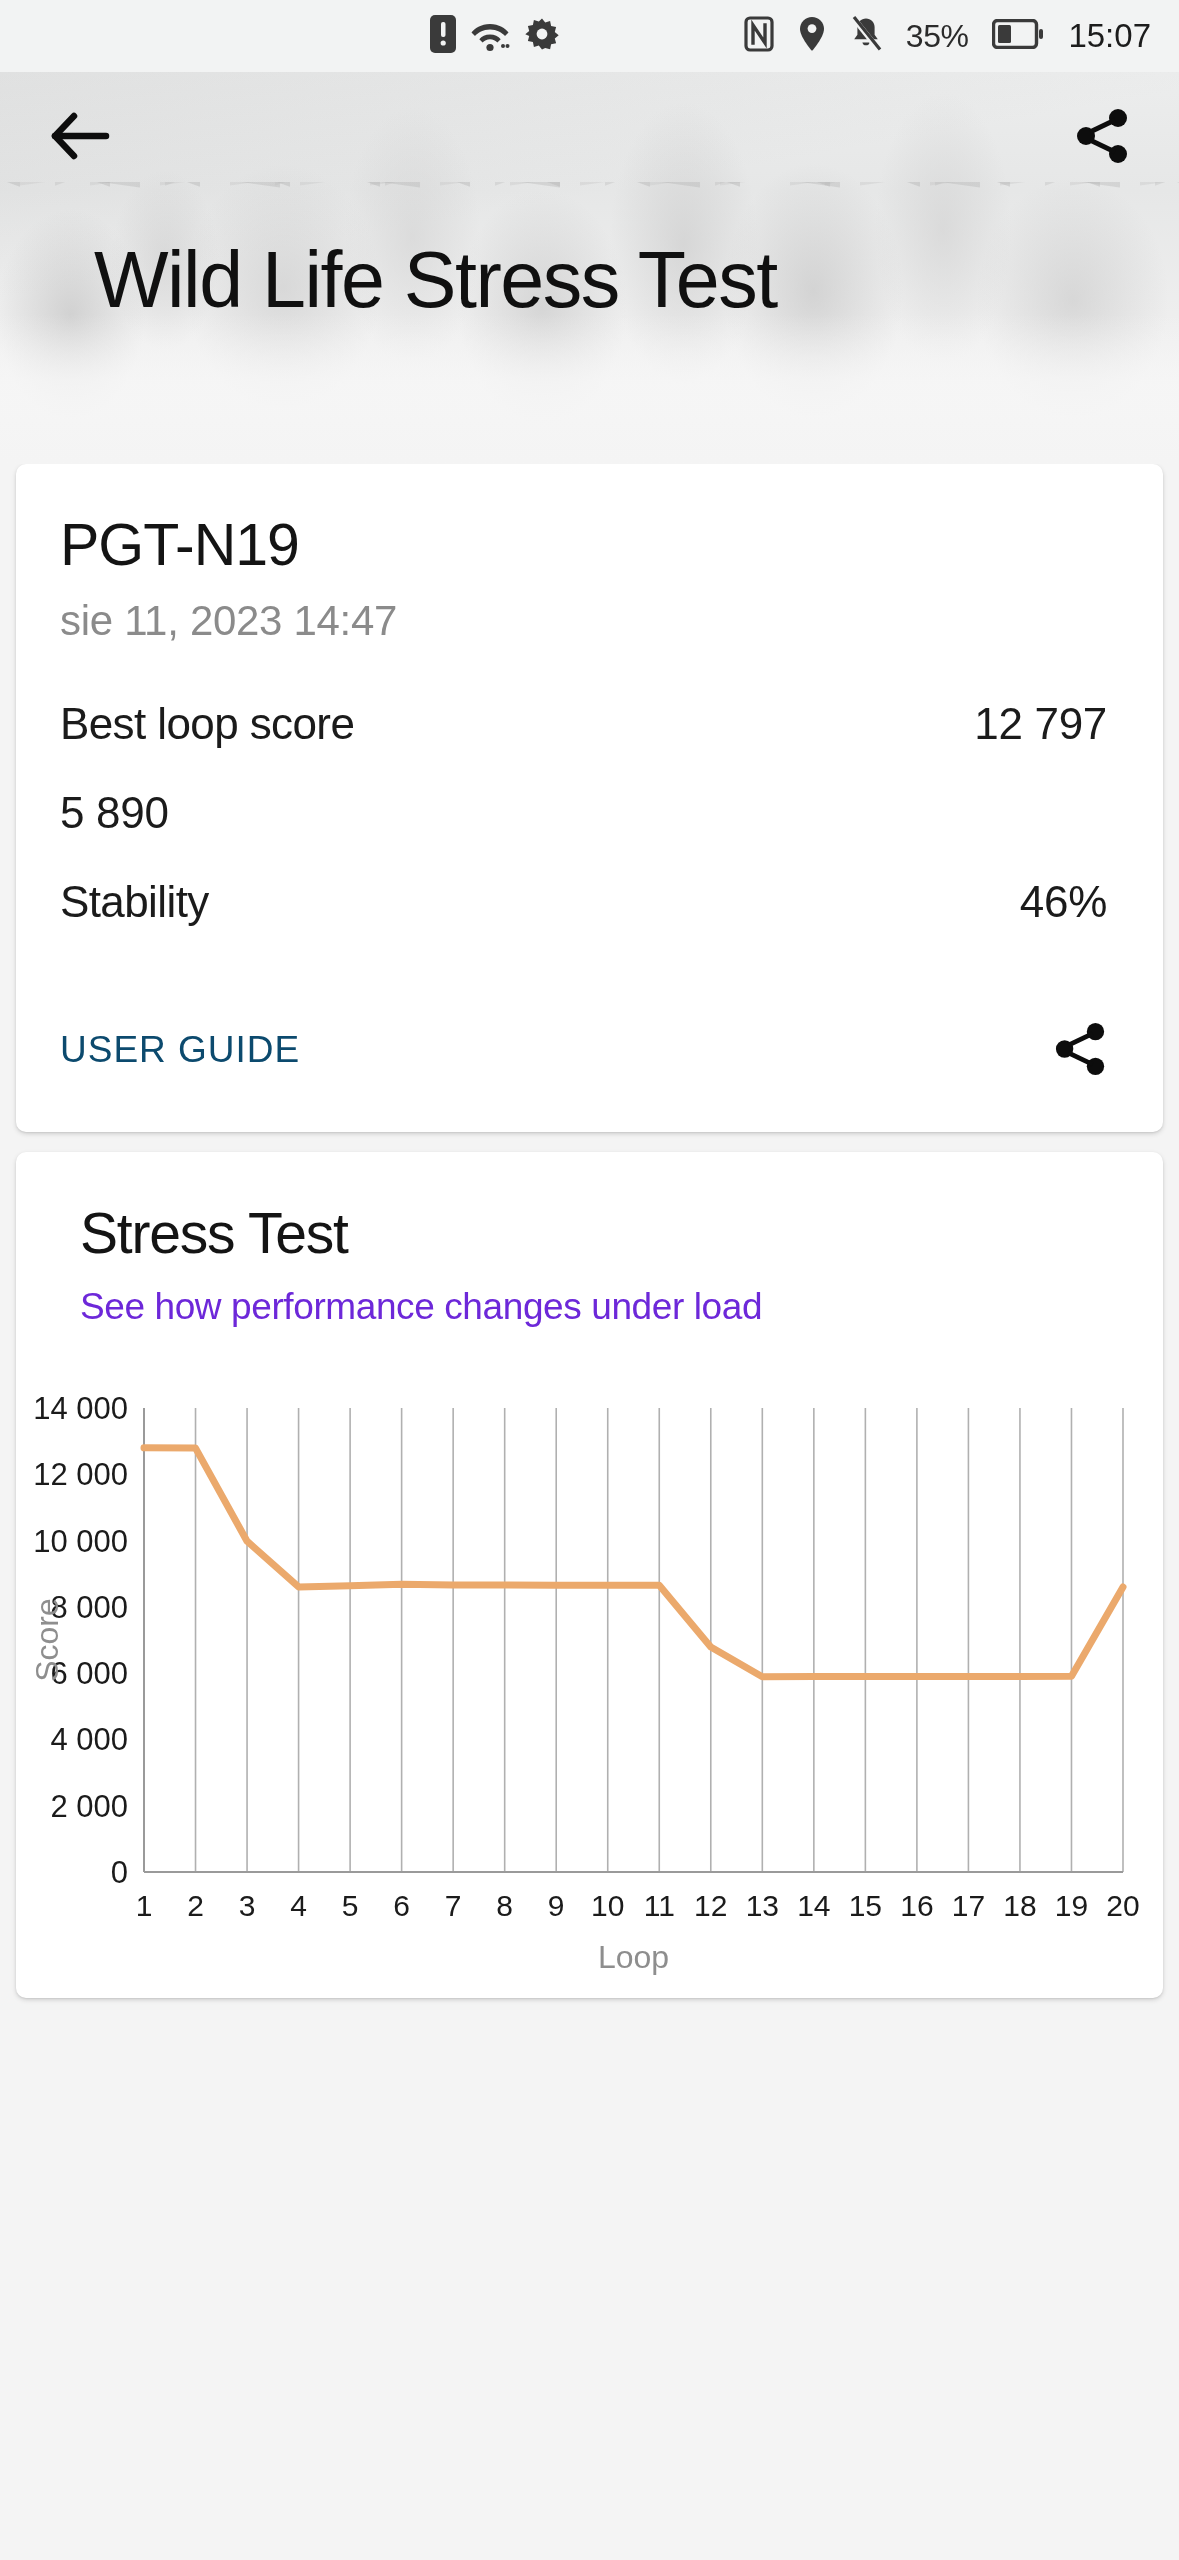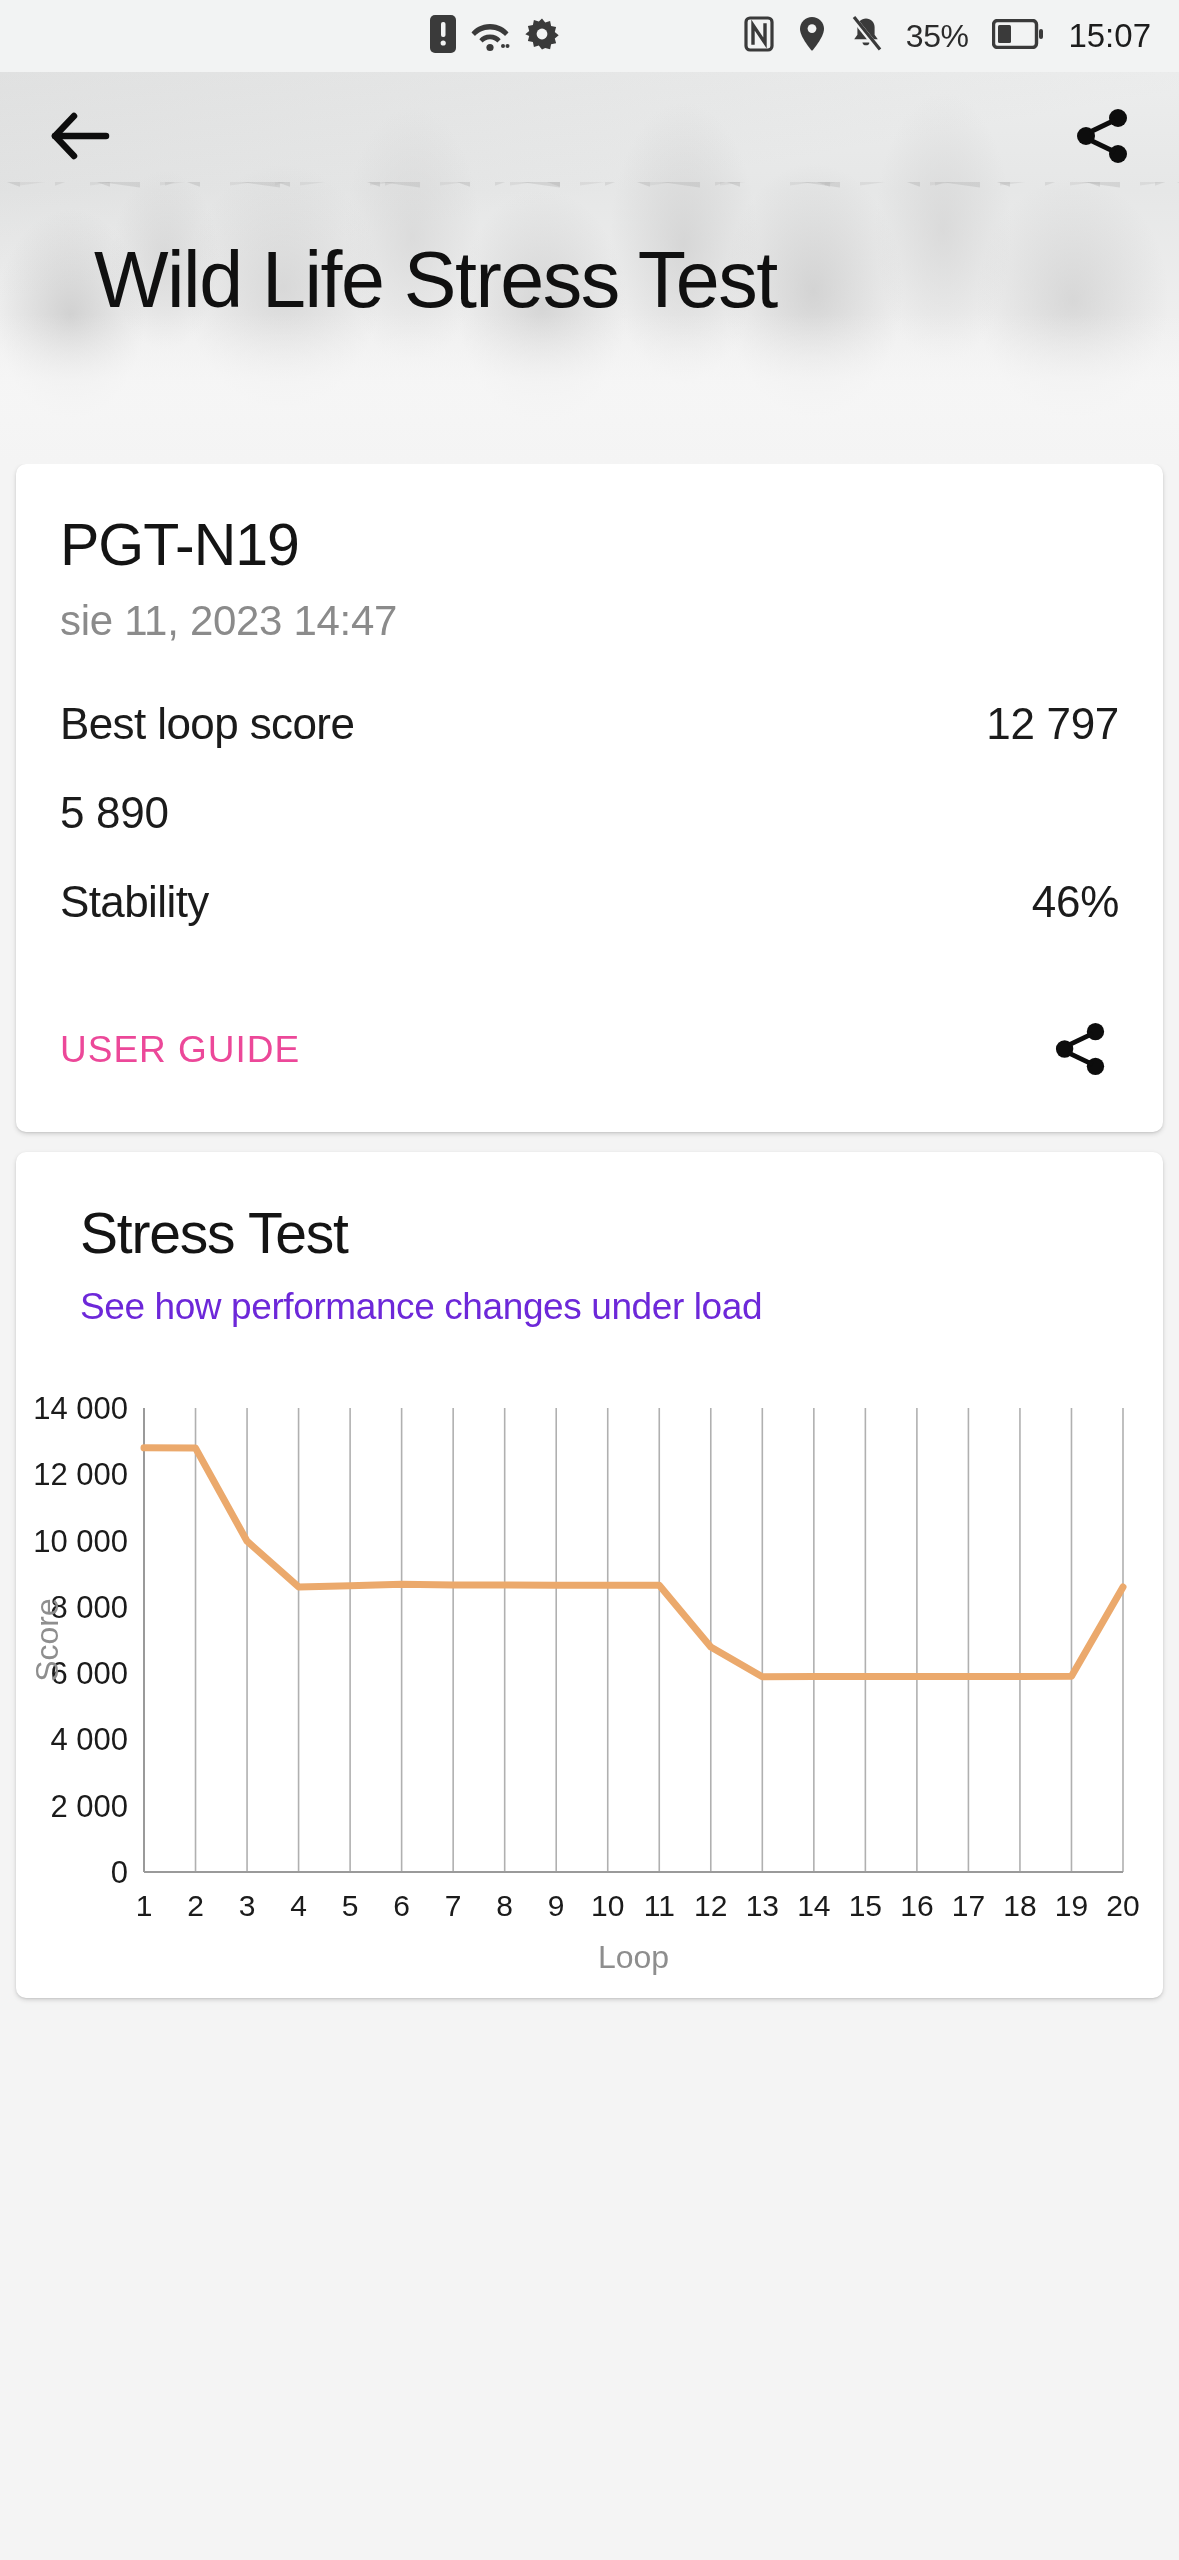--- a/index.html
+++ b/index.html
@@ -96,21 +96,21 @@
   }
 
   
   .content{ padding:0 16px; }
   .card{
     background:#fff;
     border-radius:10px;
     box-shadow:0 2px 5px rgba(0,0,0,.14), 0 1px 2px rgba(0,0,0,.08);
     margin-bottom:20px;
   }
-  .card-pad{ padding:52px 44px 30px 44px; }
+  .card-pad{ padding:52px 56px 30px 44px; }
 
   .result-name{
     font-size:59px;
     font-weight:400;
     color:#141414;
     letter-spacing:-1px;
     line-height:1;
   }
   .result-date{
     font-size:42px;
@@ -140,21 +140,21 @@
 
   .card-actions{
     display:flex;
     align-items:center;
     justify-content:space-between;
     padding:36px 44px 44px 44px;
   }
   .link-btn{
     font-size:37px;
     letter-spacing:1.0px;
-    color:#ec4899;
+    color:#0c4a6e;
     background:none; border:none;
     cursor:pointer;
     font-family:"Liberation Sans", sans-serif;
   }
 
   
   .section-title{
     font-size:57px;
     color:#141414;
     font-weight:400;

